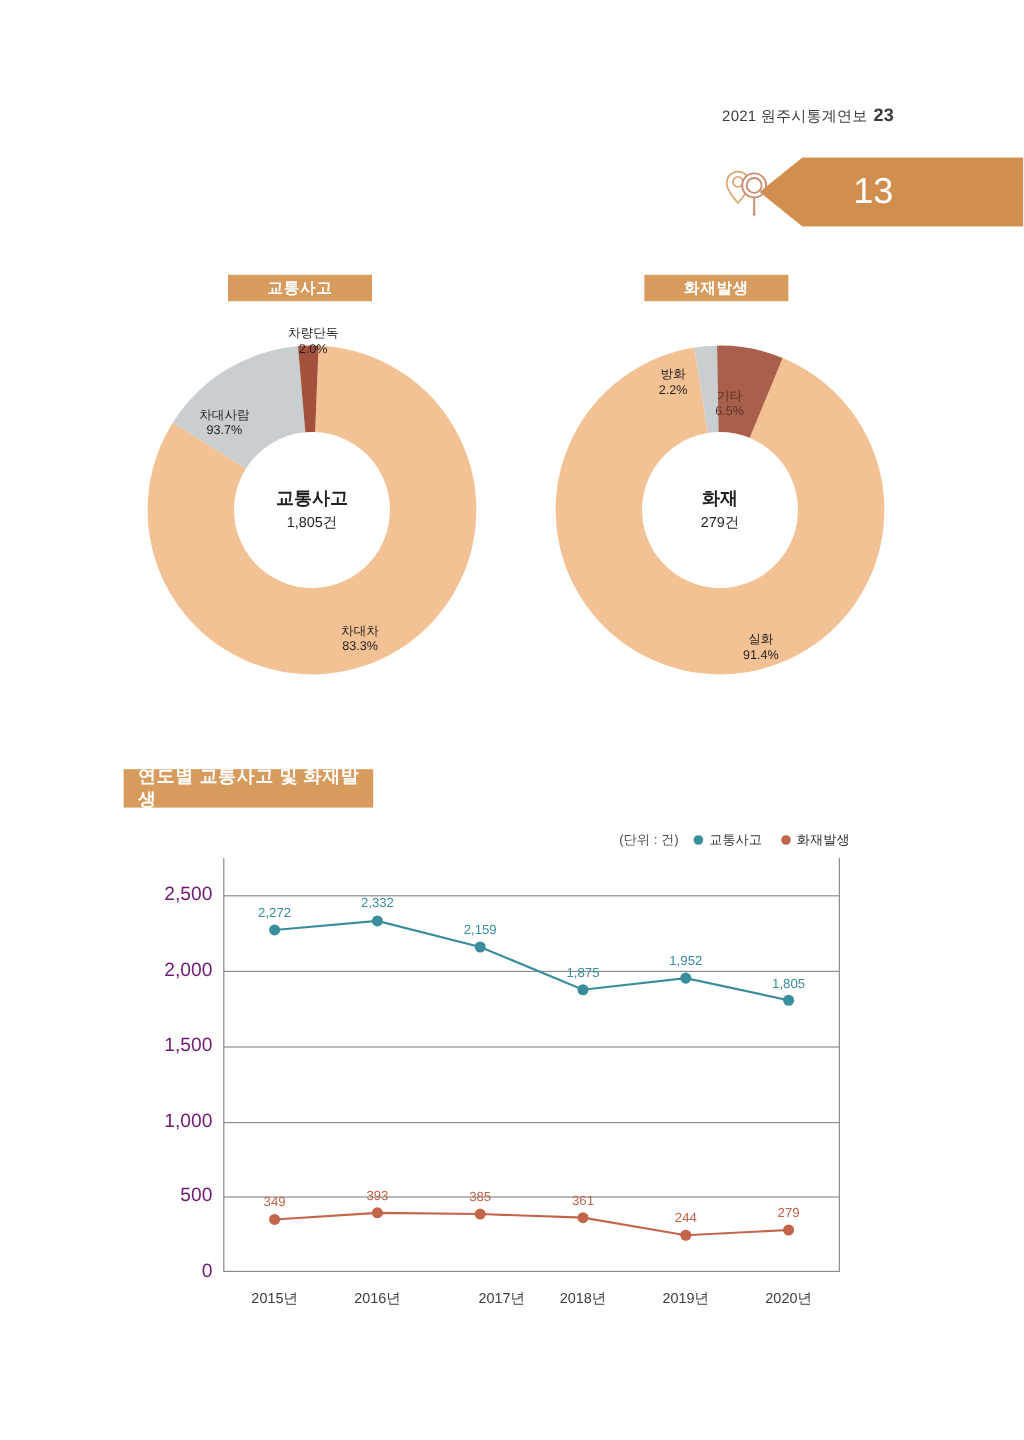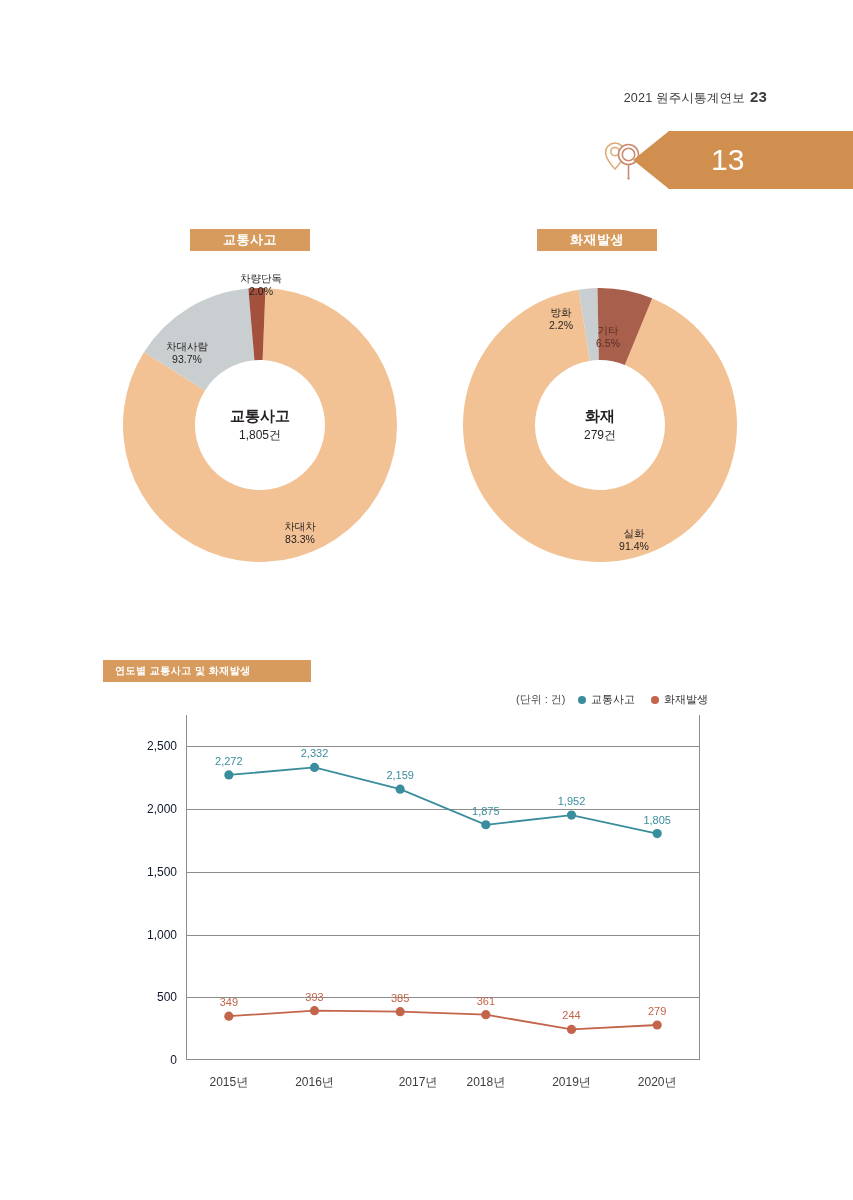--- a/index.html
+++ b/index.html
@@ -6,21 +6,21 @@
   html, body {
     width: 853px; height: 1200px;
     background: #ffffff;
     font-family: "Liberation Sans", sans-serif;
     overflow: hidden;
   }
   .page { position: relative; width: 853px; height: 1200px; }
 
   
   .doc-header {
-    position: absolute; top: 88px; right: 86px;
+    position: absolute; top: 88px; right: 108px;
     font-size: 12.5px; color: #3a3a3a; letter-spacing: .2px;
     white-space: nowrap;
   }
   .doc-header .pg { font-size: 15px; font-weight: bold; margin-left: 5px; }
 
   .chapter-band {
     position: absolute; top: 131px; left: 0; right: 0; height: 58px;
   }
   .chapter-title {
     position: absolute; top: 12px; right: 253px;
@@ -44,22 +44,22 @@
   
   .chip {
     position: absolute;
     background: #d79b5e; color: #ffffff;
     font-size: 13px; font-weight: bold;
     display: flex; align-items: center; justify-content: center;
     letter-spacing: .5px;
   }
   #chip-traffic { left: 190px; top: 229px; width: 120px; height: 22px; }
   #chip-fire    { left: 537px; top: 229px; width: 120px; height: 22px; }
-  #chip-trend   { left: 103px; top: 660px; width: 208px; height: 22px;
-                  justify-content: flex-start; padding-left: 12px; font-size: 10px; }
+  #chip-trend   { left: 103px; top: 641px; width: 208px; height: 32px;
+                  justify-content: flex-start; padding-left: 12px; font-size: 15px; }
 
   
   .donut-wrap { position: absolute; }
   #donut1 { left: 118px; top: 278px; width: 284px; height: 294px; }
   #donut2 { left: 458px; top: 278px; width: 284px; height: 294px; }
   .donut-svg { position: absolute; left: 0; top: 0; }
   .donut-center {
     position: absolute; left: 0; right: 0; top: 0; bottom: 0;
     display: flex; flex-direction: column;
     align-items: center; justify-content: center;
@@ -107,21 +107,21 @@
     border-right: 1.5px solid #8d8d8d;
     border-bottom: 1.5px solid #8d8d8d;
   }
   .gridline {
     position: absolute; left: 0; width: 100%;
     height: 0; border-top: 1.5px solid #8d8d8d;
   }
   .ytick {
     position: absolute; right: 100%; margin-right: 9px;
     transform: translateY(-50%);
-    font-size: 12px; color: #0f172a; white-space: nowrap;
+    font-size: 16px; color: #701a75; white-space: nowrap;
   }
   .xtick {
     position: absolute; top: 100%; margin-top: 14px;
     transform: translateX(-50%);
     font-size: 12px; color: #3c3c3c; white-space: nowrap;
   }
   .lc-svg { position: absolute; left: 0; top: 0; overflow: visible; }
   .pt-label {
     position: absolute; transform: translate(-50%, -100%);
     font-size: 11px; white-space: nowrap;

